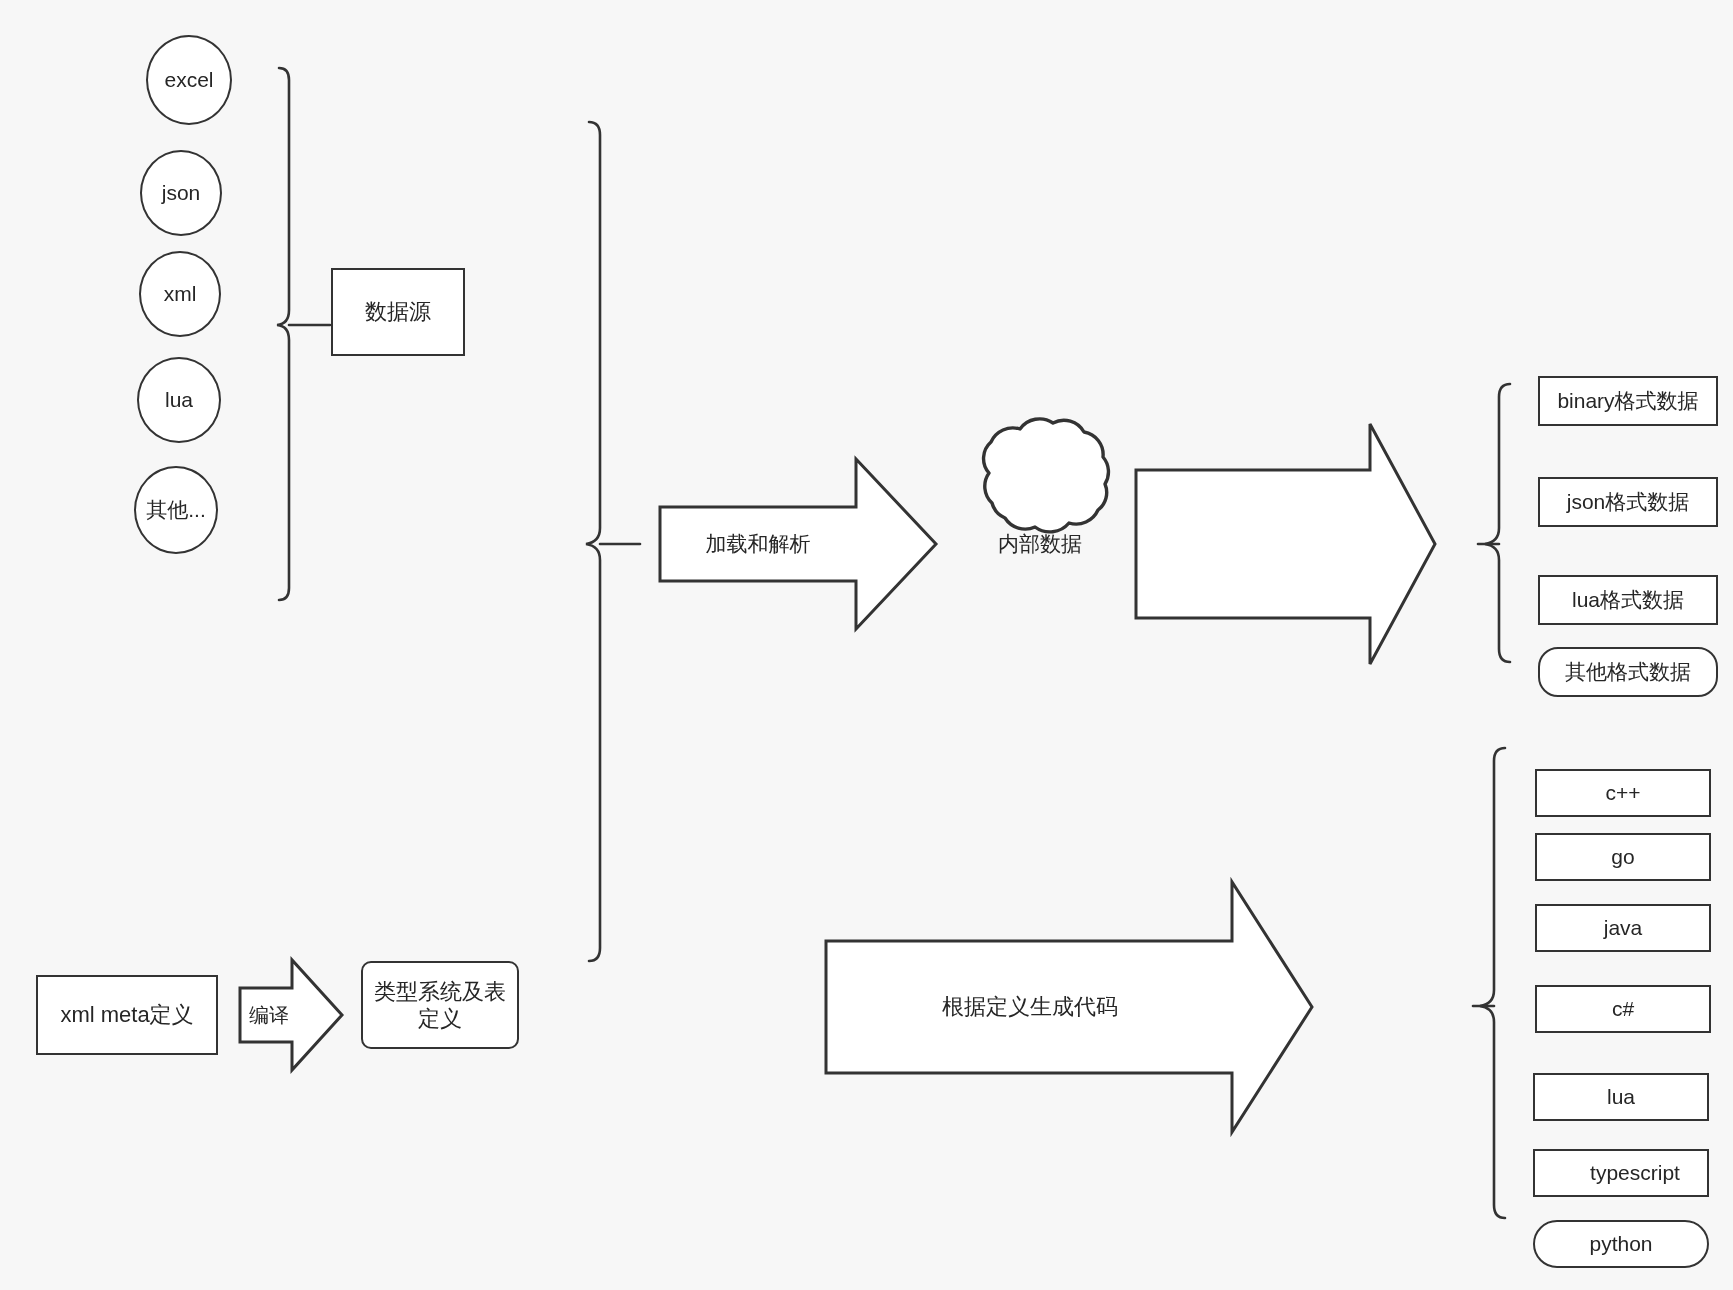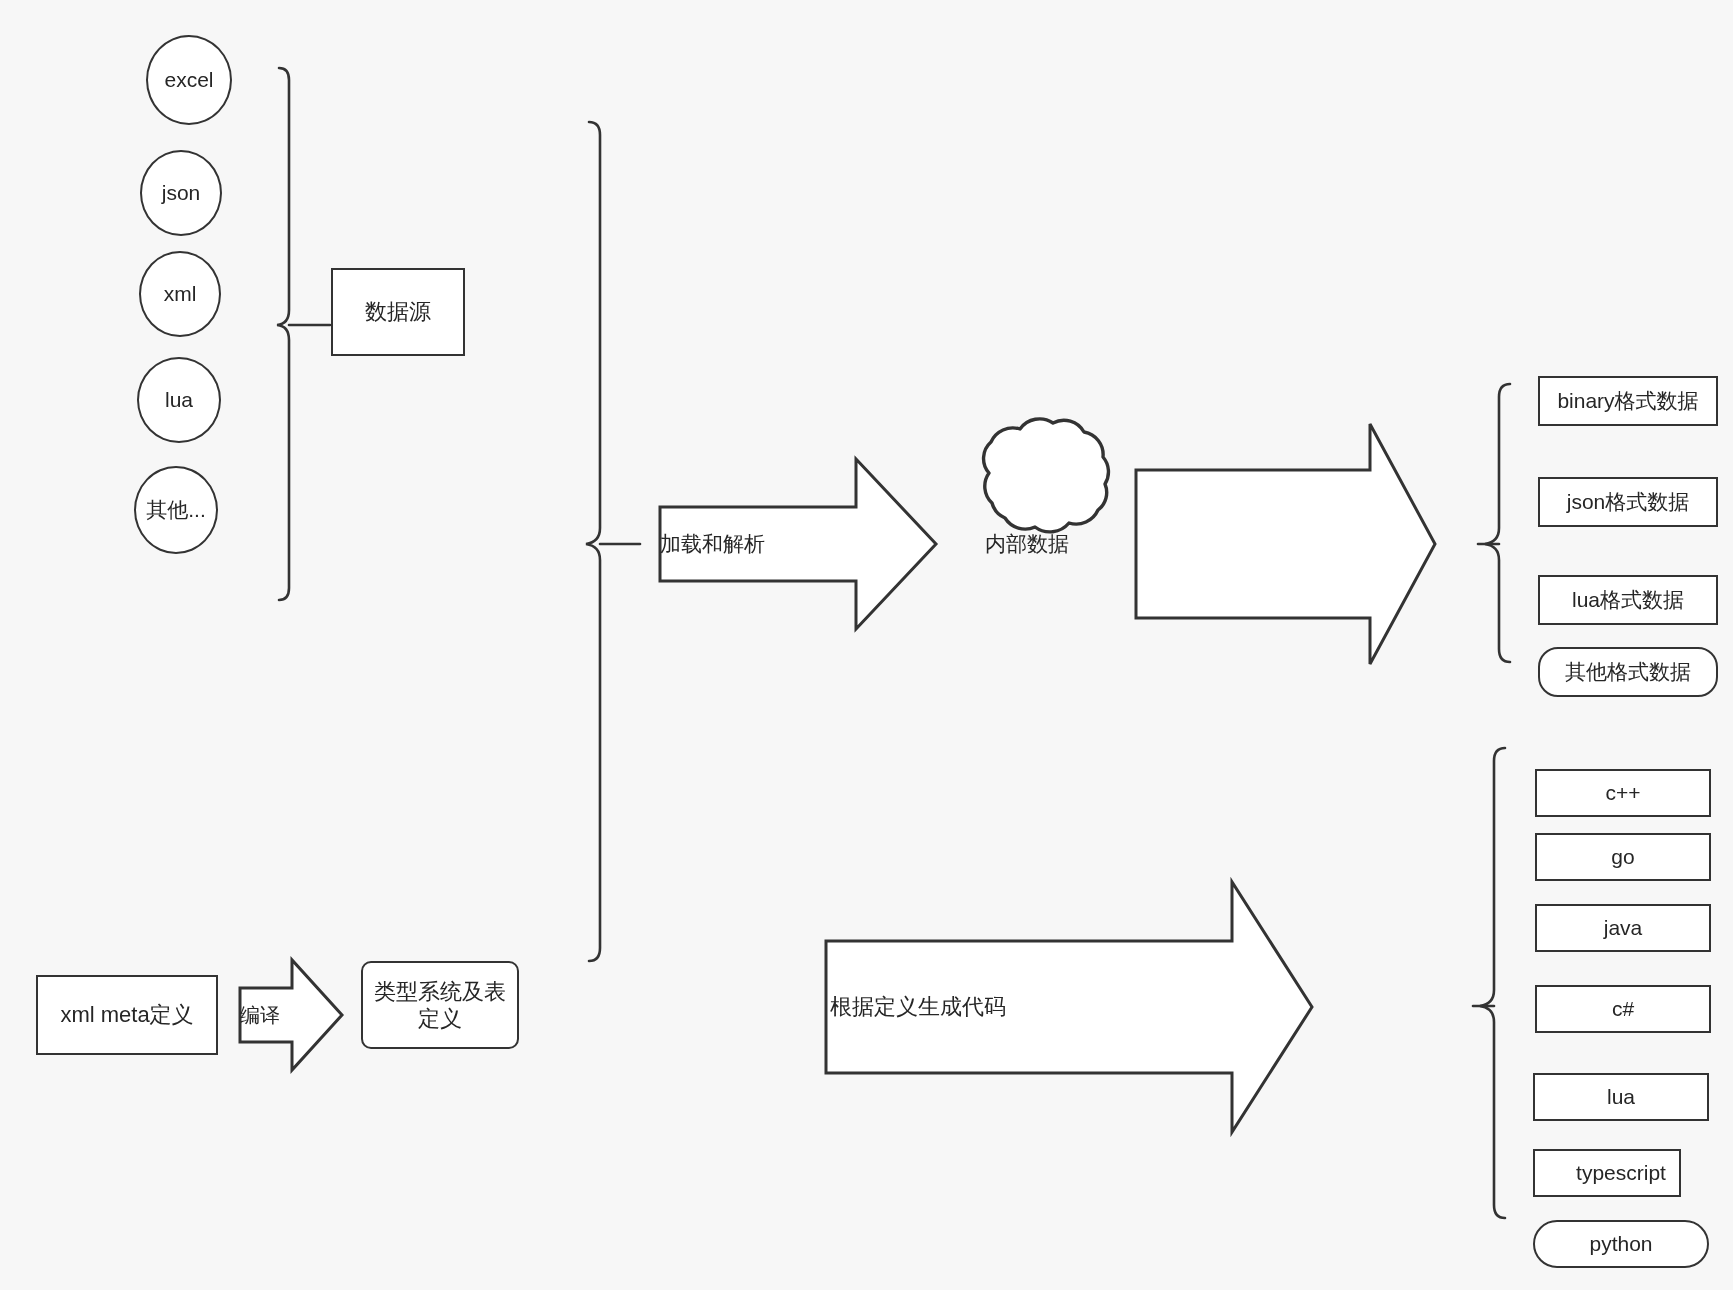--- a/index.html
+++ b/index.html
@@ -9,21 +9,21 @@
     font-family:"Liberation Sans","DejaVu Sans",sans-serif;
     color:#262626;
     overflow:hidden;
   }
   #canvas{position:relative;width:1733px;height:1290px;}
   .node{position:absolute;box-sizing:border-box;display:flex;align-items:center;justify-content:center;text-align:center;background:#fff;border:2.5px solid #333;color:#262626;line-height:1.25;}
   .ellipse{border-radius:50%;text-align:right;}
   .rect{}
   .rrect{border-radius:10px;}
   .svg-layer{position:absolute;left:0;top:0;width:1733px;height:1290px;pointer-events:none;}
-  .arrow-label{position:absolute;display:flex;align-items:center;text-align:center;color:#262626;}
+  .arrow-label{position:absolute;display:flex;align-items:center;justify-content:center;text-align:center;color:#262626;}
 </style>
 </head>
 <body>
 
 <div id="canvas">
 
   <svg class="svg-layer" viewBox="0 0 1733 1290">
 
     <g fill="none" stroke="#333" stroke-width="2.6" stroke-linecap="round">
       <path d="M 279 68 q 10 0 10 12 L 289 310 q 0 14 -12 15 q 12 1 12 15 L 289 588 q 0 12 -10 12"></path>
@@ -128,21 +128,21 @@
   </div>
   <div class="node rect" style="left:1535px;top:904px;width:176px;height:48px;font-size:21px;">
     <span>java</span>
   </div>
   <div class="node rect" style="left:1535px;top:985px;width:176px;height:48px;font-size:21px;">
     <span>c#</span>
   </div>
   <div class="node rect" style="left:1533px;top:1073px;width:176px;height:48px;font-size:21px;">
     <span>lua</span>
   </div>
-  <div class="node rect" style="left:1533px;top:1149px;width:148px;height:48px;font-size:21px;padding-left:28px;">
+  <div class="node rect" style="left:1533px;top:1149px;width:176px;height:48px;font-size:21px;padding-left:28px;">
     <span>typescript</span>
   </div>
   <div class="node rect" style="left:1533px;top:1220px;width:176px;height:48px;font-size:21px;border-radius:24px;">
     <span>python</span>
   </div>
 
   <div class="node rect" style="left:36px;top:975px;width:182px;height:80px;font-size:22px;padding:0 10px;">
     <span>xml meta定义</span>
   </div>
 

